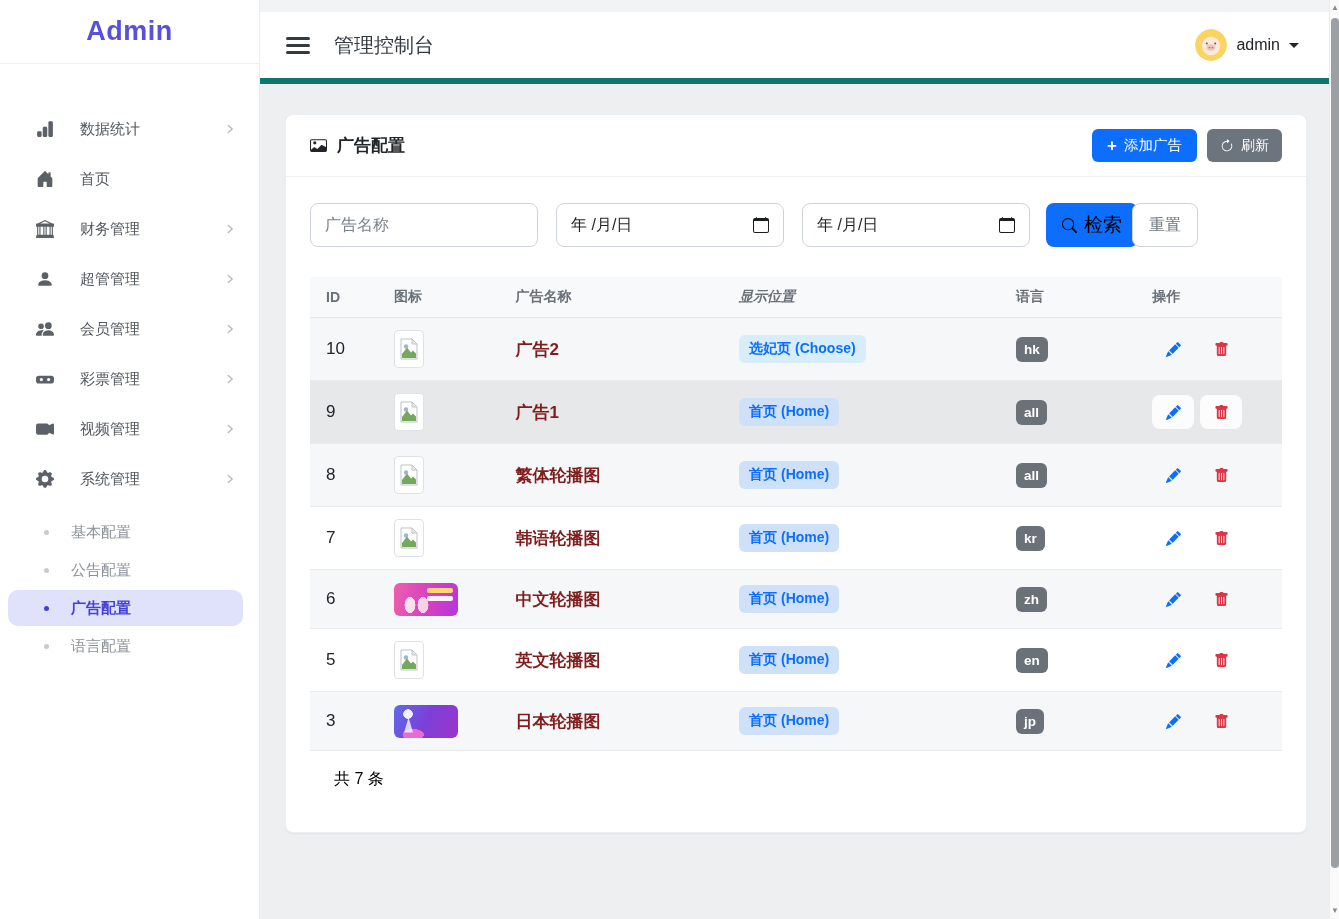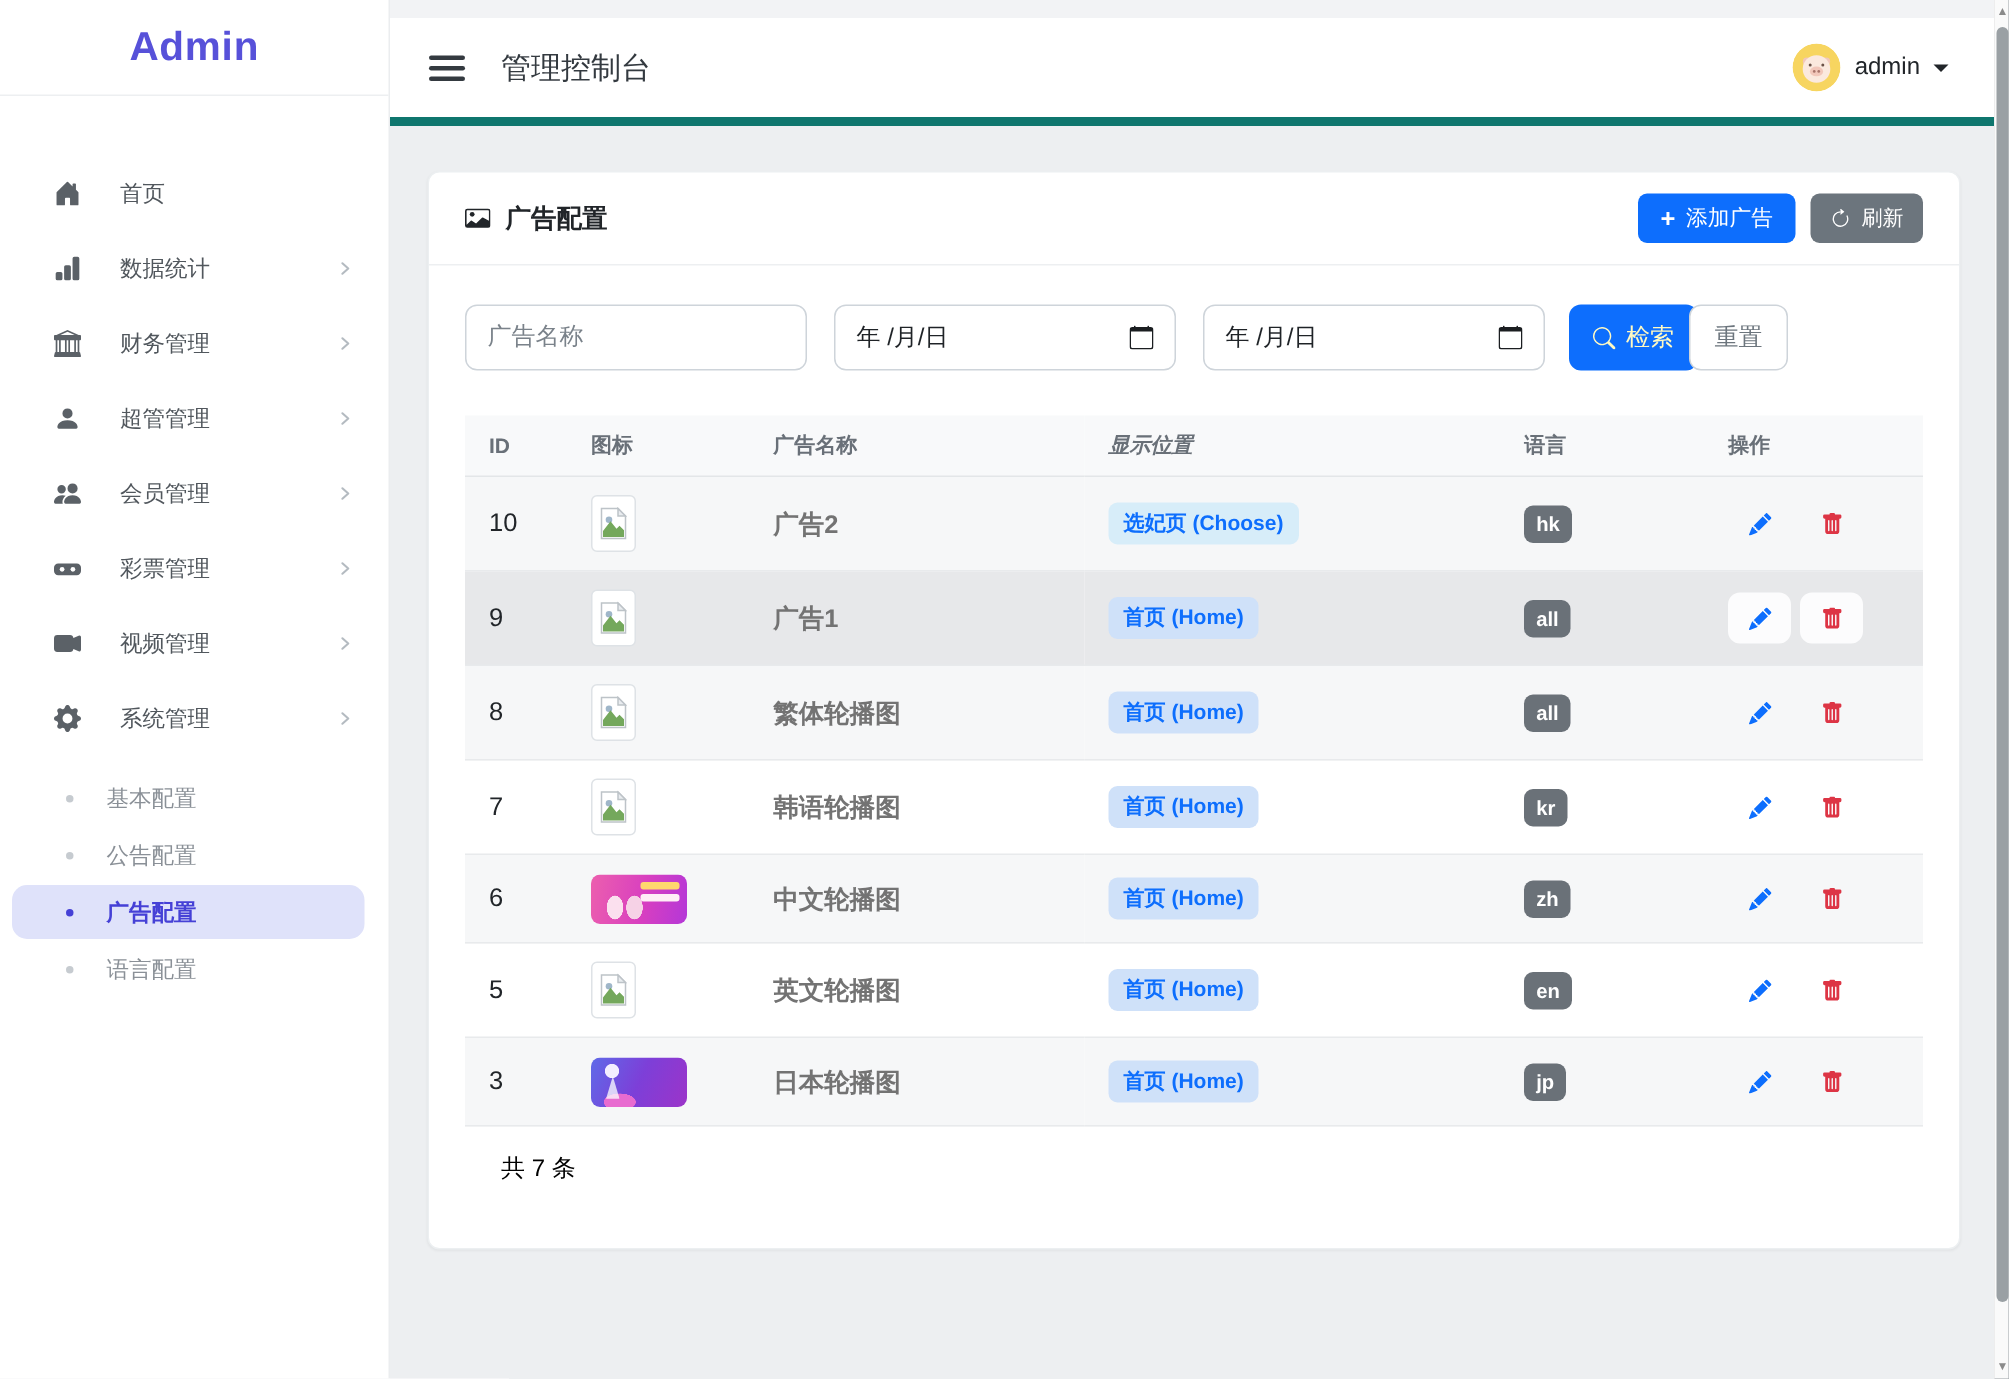--- a/index.html
+++ b/index.html
@@ -51,33 +51,33 @@
 
   
   .card-body { padding:26px 24px 16px; }
   .filters { display:flex; align-items:center; margin-bottom:30px; }
   .txt-input { width:228px; height:44px; border:1px solid #ced4da; border-radius:8px; padding:0 14px; font-size:16px; color:#212529; font-family:inherit; outline:none; }
   .txt-input::placeholder { color:#7a828a; }
   .date-input { width:228px; height:44px; border:1px solid #ced4da; border-radius:8px; padding:0 14px; margin-left:18px; display:flex; align-items:center; justify-content:space-between; background:#fff; cursor:pointer; }
   .date-input .date-ph { font-size:16px; color:#1f2327; }
   .date-input .cal { width:16px; height:16px; color:#1b1e21; }
   .search-group { display:flex; margin-left:16px; }
-  .btn-search { background:#0d6efd; color:#fef9c3; height:44px; padding:0 16px; border-radius:8px; font-size:16px;justify-content:space-between; }
+  .btn-search { background:#0d6efd; color:#000000; height:44px; padding:0 16px; border-radius:8px; font-size:19px;justify-content:space-between; }
   .btn-reset { background:#fff; color:#6c757d; height:44px; padding:0 16px; border:1px solid #ced4da; border-radius:8px; font-size:16px; margin-left:-6px; display:inline-flex; align-items:center; cursor:pointer; font-family:inherit; }
 
   
   table { width:100%; border-collapse:collapse; }
   th { text-align:left; background:#f8f9fa; padding:11px 16px; font-size:14px; color:#697078; font-weight:bold; border-bottom:1px solid #e3e6e8; }
   td { padding:12px 16px; height:39px; border-bottom:1px solid #e8eaec; vertical-align:middle; }
   tr.striped td { background:#f6f7f8; }
   tr.hovered td { background:#e7e8ea; }
   .col-id { width:7%; } .col-icon { width:12.5%; } .col-name { width:23%; }
   .col-pos { width:28.5%;font-style:italic; } .col-lang { width:14%; } .col-act { width:15%; }
   .cell-id { font-size:17px; color:#212529; }
-  .cell-name { font-size:17px; font-weight:bold; color:#737373; }
+  .cell-name { font-size:17px; font-weight:bold; color:#7f1d1d; }
   .badge-pos { display:inline-block; padding:5px 10px; border-radius:6px; font-size:14px; font-weight:bold; color:#0d6efd; }
   .badge-pos.home { background:#cfe1f9; }
   .badge-pos.choose { background:#d7edf9; }
   .badge-lang { display:inline-block; min-width:26px; text-align:center; padding:5px 8px; border-radius:6px; background:#6a7178; color:#fff; font-size:13.5px; font-weight:bold; }
   .actions { display:flex; gap:6px; }
   .action-btn { width:42px; height:34px; display:flex; align-items:center; justify-content:center; background:transparent; border:none; border-radius:8px; cursor:pointer; }
   tr.hovered .action-btn { background:#fcfcfd; }
   .icon-edit { color:#0d6efd; width:15px; height:15px; }
   .icon-del { color:#dd3545; width:15px; height:15px; }
 
@@ -107,33 +107,33 @@
 <body>
 
 <aside class="sidebar">
   <div class="logo-area">
     <span class="logo-text">Admin</span>
   </div>
   <nav class="menu">
 
     <div class="menu-item">
       <svg class="mi-icon" viewBox="0 0 16 16" fill="currentColor">
+          <path d="M1 11a1 1 0 0 1 1-1h2a1 1 0 0 1 1 1v3a1 1 0 0 1-1 1H2a1 1 0 0 1-1-1v-3Zm5-4a1 1 0 0 1 1-1h2a1 1 0 0 1 1 1v7a1 1 0 0 1-1 1H7a1 1 0 0 1-1-1V7Zm5-5a1 1 0 0 1 1-1h2a1 1 0 0 1 1 1v12a1 1 0 0 1-1 1h-2a1 1 0 0 1-1-1V2Z"></path>
+        </svg>
+      <span class="mi-label">数据统计</span>
+      <svg class="chev" viewBox="0 0 16 16">
+          <path fill="none" stroke="currentColor" stroke-width="1.6" stroke-linecap="round" stroke-linejoin="round" d="m6 4 4.5 4L6 12"></path>
+        </svg>
+    </div>
+
+    <div class="menu-item">
+      <svg class="mi-icon" viewBox="0 0 16 16" fill="currentColor">
           <path d="M6.5 14.5v-3.505c0-.245.25-.495.5-.495h2c.25 0 .5.25.5.5v3.5a.5.5 0 0 0 .5.5h4a.5.5 0 0 0 .5-.5v-7a.5.5 0 0 0-.146-.354L13 5.793V2.5a.5.5 0 0 0-.5-.5h-1a.5.5 0 0 0-.5.5v1.293L8.354 1.146a.5.5 0 0 0-.708 0l-6 6A.5.5 0 0 0 1.5 7.5v7a.5.5 0 0 0 .5.5h4a.5.5 0 0 0 .5-.5Z"></path>
         </svg>
       <span class="mi-label">首页</span>
-    </div>
-
-    <div class="menu-item">
-      <svg class="mi-icon" viewBox="0 0 16 16" fill="currentColor">
-          <path d="M1 11a1 1 0 0 1 1-1h2a1 1 0 0 1 1 1v3a1 1 0 0 1-1 1H2a1 1 0 0 1-1-1v-3Zm5-4a1 1 0 0 1 1-1h2a1 1 0 0 1 1 1v7a1 1 0 0 1-1 1H7a1 1 0 0 1-1-1V7Zm5-5a1 1 0 0 1 1-1h2a1 1 0 0 1 1 1v12a1 1 0 0 1-1 1h-2a1 1 0 0 1-1-1V2Z"></path>
-        </svg>
-      <span class="mi-label">数据统计</span>
-      <svg class="chev" viewBox="0 0 16 16">
-          <path fill="none" stroke="currentColor" stroke-width="1.6" stroke-linecap="round" stroke-linejoin="round" d="m6 4 4.5 4L6 12"></path>
-        </svg>
     </div>
 
     <div class="menu-item">
       <svg class="mi-icon" viewBox="0 0 16 16" fill="currentColor">
           <path d="m8 0 6.61 3h.89a.5.5 0 0 1 .5.5v2a.5.5 0 0 1-.5.5H15v7a.5.5 0 0 1 .485.38l.5 2a.498.498 0 0 1-.485.62H.5a.498.498 0 0 1-.485-.62l.5-2A.501.501 0 0 1 1 13V6H.5a.5.5 0 0 1-.5-.5v-2A.5.5 0 0 1 .5 3h.89L8 0ZM3.777 3h8.447L8 1 3.777 3ZM2 6v7h1V6H2Zm2 0v7h2.5V6H4Zm3.5 0v7h1V6h-1Zm2 0v7H12V6H9.5ZM13 6v7h1V6h-1Z"></path>
         </svg>
       <span class="mi-label">财务管理</span>
       <svg class="chev" viewBox="0 0 16 16">
           <path fill="none" stroke="currentColor" stroke-width="1.6" stroke-linecap="round" stroke-linejoin="round" d="m6 4 4.5 4L6 12"></path>
         </svg>

